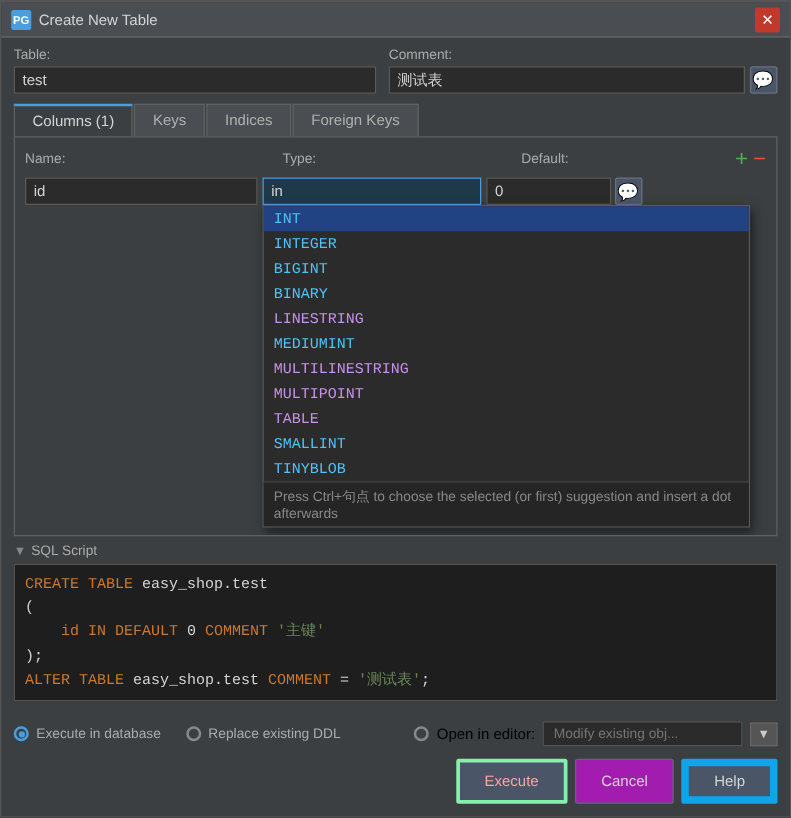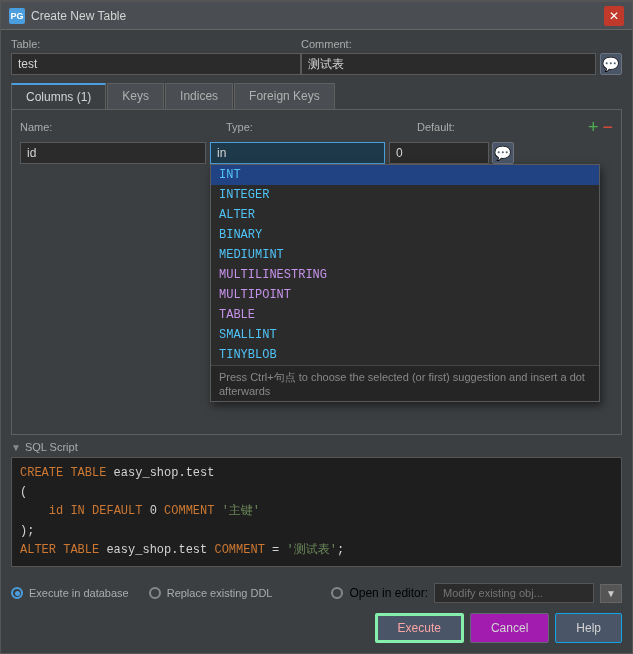--- a/index.html
+++ b/index.html
@@ -64,20 +64,21 @@
     }
     .content {
       padding: 8px 10px;
       flex: 1;
       display: flex;
       flex-direction: column;
       overflow: hidden;
     }
     .row-fields {
       display: flex;
+      gap: 10px;
       margin-bottom: 8px;
       align-items: flex-start;
     }
     .field-group {
       display: flex;
       flex-direction: column;
       gap: 3px;
     }
     .field-label {
       color: #ababab;
@@ -370,21 +371,21 @@
       border: 3px solid #86efac;
       color: #fca5a5;
     }
     .btn-cancel {
       background: #a21caf;
       border: 1px solid #606878;
       color: #d4d4d4;
     }
     .btn-help {
       background: #4a5568;
-      border: 1px solid #0ea5e9;
+      border: 6px solid #0ea5e9;
       color: #d4d4d4;
     }
   </style>
 </head>
 <body>
 
 <div class="dialog">
 
   <div class="titlebar">
     <div class="titlebar-icon">PG</div>
@@ -438,22 +439,23 @@
       </div>
 
       <div class="column-row">
         <input class="col-name-input" type="text" value="id" style="">
         <div class="col-type-wrapper">
           <input class="col-type-input" type="text" value="in" style="">
           
           <div class="dropdown-list">
             <div class="dropdown-item cyan selected">INT</div>
             <div class="dropdown-item cyan">INTEGER</div>
-            <div class="dropdown-item cyan">ALTER</div>
+            <div class="dropdown-item cyan">BIGINT</div>
             <div class="dropdown-item cyan">BINARY</div>
+            <div class="dropdown-item purple">LINESTRING</div>
             <div class="dropdown-item cyan">MEDIUMINT</div>
             <div class="dropdown-item purple">MULTILINESTRING</div>
             <div class="dropdown-item purple">MULTIPOINT</div>
             <div class="dropdown-item purple">TABLE</div>
             <div class="dropdown-item cyan">SMALLINT</div>
             <div class="dropdown-item cyan">TINYBLOB</div>
             <div class="dropdown-hint">Press Ctrl+句点 to choose the selected (or first) suggestion and insert a dot afterwards</div>
           </div>
         </div>
         <div class="col-default-wrapper">

